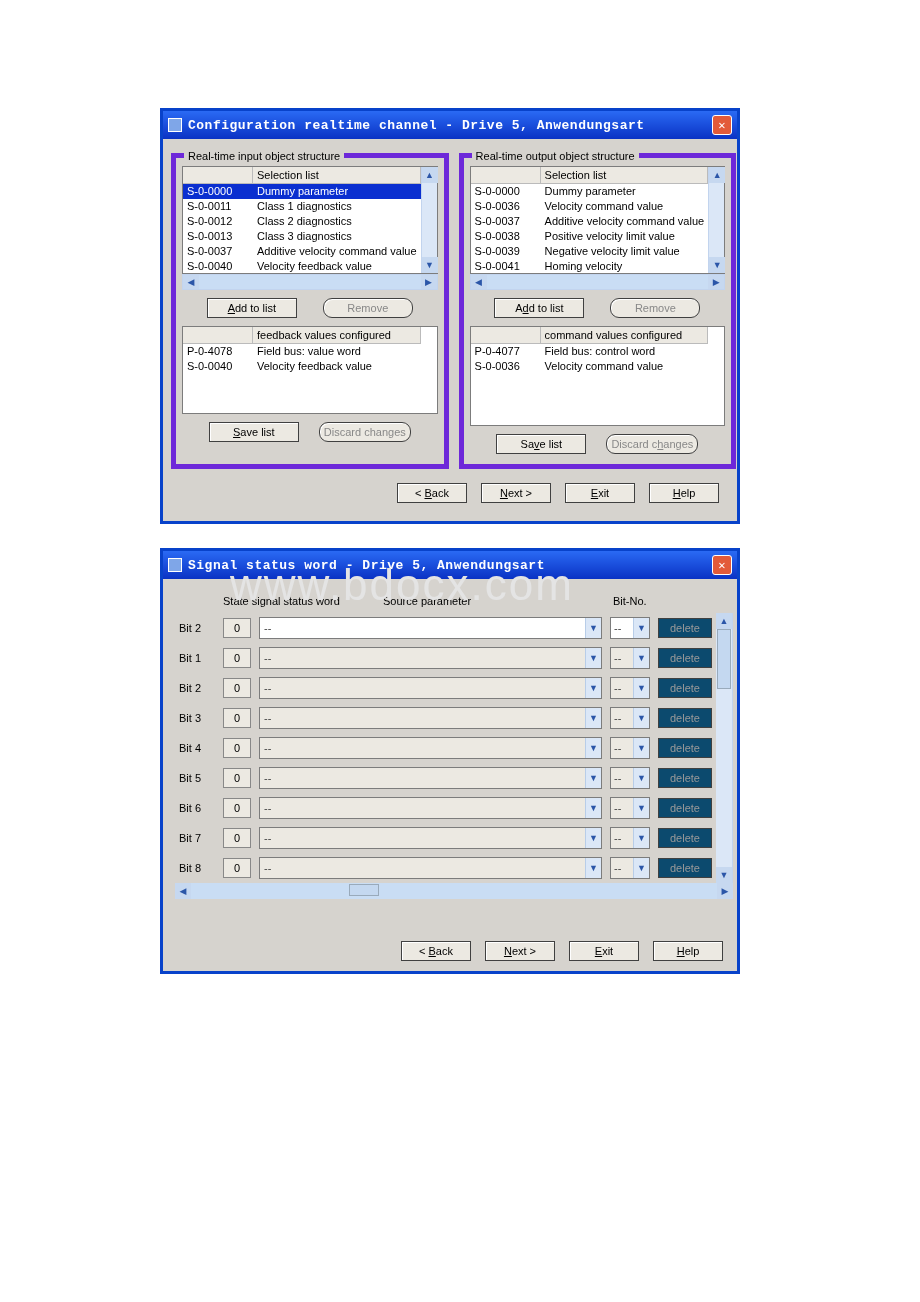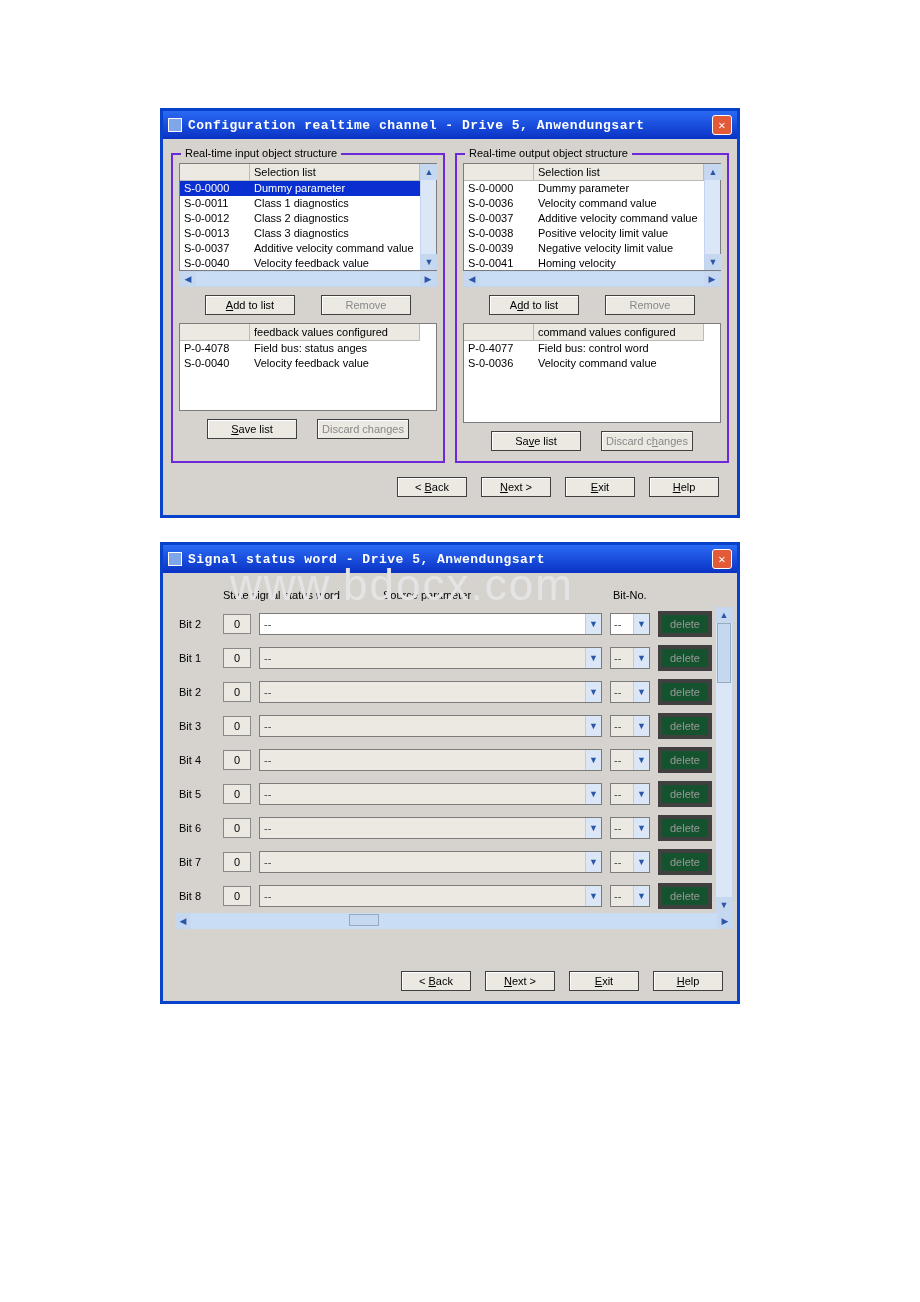--- a/index.html
+++ b/index.html
@@ -43,21 +43,21 @@
     background: #e35a39;
     border: 1px solid #fff;
     border-radius: 3px;
     display: flex; align-items: center; justify-content: center;
     color: #fff; font-weight: bold; font-size: 12px;
     cursor: pointer;
   }
   .win-body { padding: 8px; }
   .two-col { display: flex; gap: 10px; }
   .groupbox {
-    border: 2px solid #6d28d9;
+    border: 5px solid #6d28d9;
     padding: 8px 6px 10px 6px;
     flex: 1;
     position: relative;
     margin-top: 6px;
   }
   .groupbox .legend {
     position: absolute;
     top: -8px;
     left: 8px;
     background: #d6d3ce;
@@ -114,21 +114,21 @@
     background: #ece9e2;
     border: 1px solid #404040;
     box-shadow: inset 1px 1px 0 #fff;
     padding: 3px 4px;
     min-width: 90px;
     text-align: center;
     font-family: Tahoma, Arial, sans-serif;
     font-size: 11px;
     cursor: pointer;
   }
-  .btn.disabled { color: #888; cursor: default; }
+  .btn.disabled { color: #888; cursor: default; border-radius: 9px; }
   .row-btns { display: flex; gap: 26px; margin: 8px 0; justify-content: center; }
   .row-btns2 { display: flex; gap: 20px; margin-top: 8px; justify-content: center; }
   .bottom-nav {
     display: flex;
     justify-content: flex-end;
     gap: 14px;
     padding: 14px 10px 10px 10px;
   }
   .bottom-nav .btn { min-width: 70px; }
   u { text-decoration: underline; }
@@ -192,22 +192,22 @@
     width: 40px;
     background: #fff;
     border: 1px solid #7c7c7c;
     height: 22px;
     display: flex; align-items: center;
   }
   .bit-no.dis { background: #ece9e2; }
   .bit-no span { padding: 0 3px; color: #444; }
   .del-btn {
     width: 54px;
-    background: #14532d;
-    border: 4px solid #404040;
+    background: #0c4a6e;
+    border: 1px solid #404040;
     color: #999;
     text-align: center;
     padding: 3px 0;
     font-size: 11px;
   }
   .hscroll2 {
     height: 16px;
     background: #dbe7f7;
     display: flex;
   }
@@ -295,21 +295,21 @@
 
           <div class="listbox" style="height:88px;">
             <div class="list-content">
               <div class="list-header">
                 <div class="col-code"></div>
                 <div class="col-name">feedback values configured</div>
               </div>
               <div id="feedback-rows">
                   <div class="list-row">
                     <div class="col-code">P-0-4078</div>
-                    <div class="col-name">Field bus: status anges</div>
+                    <div class="col-name">Field bus: value word</div>
                   </div>
                   <div class="list-row">
                     <div class="col-code">S-0-0040</div>
                     <div class="col-name">Velocity feedback value</div>
                   </div>
                 </div>
             </div>
           </div>
 
           <div class="row-btns2">

